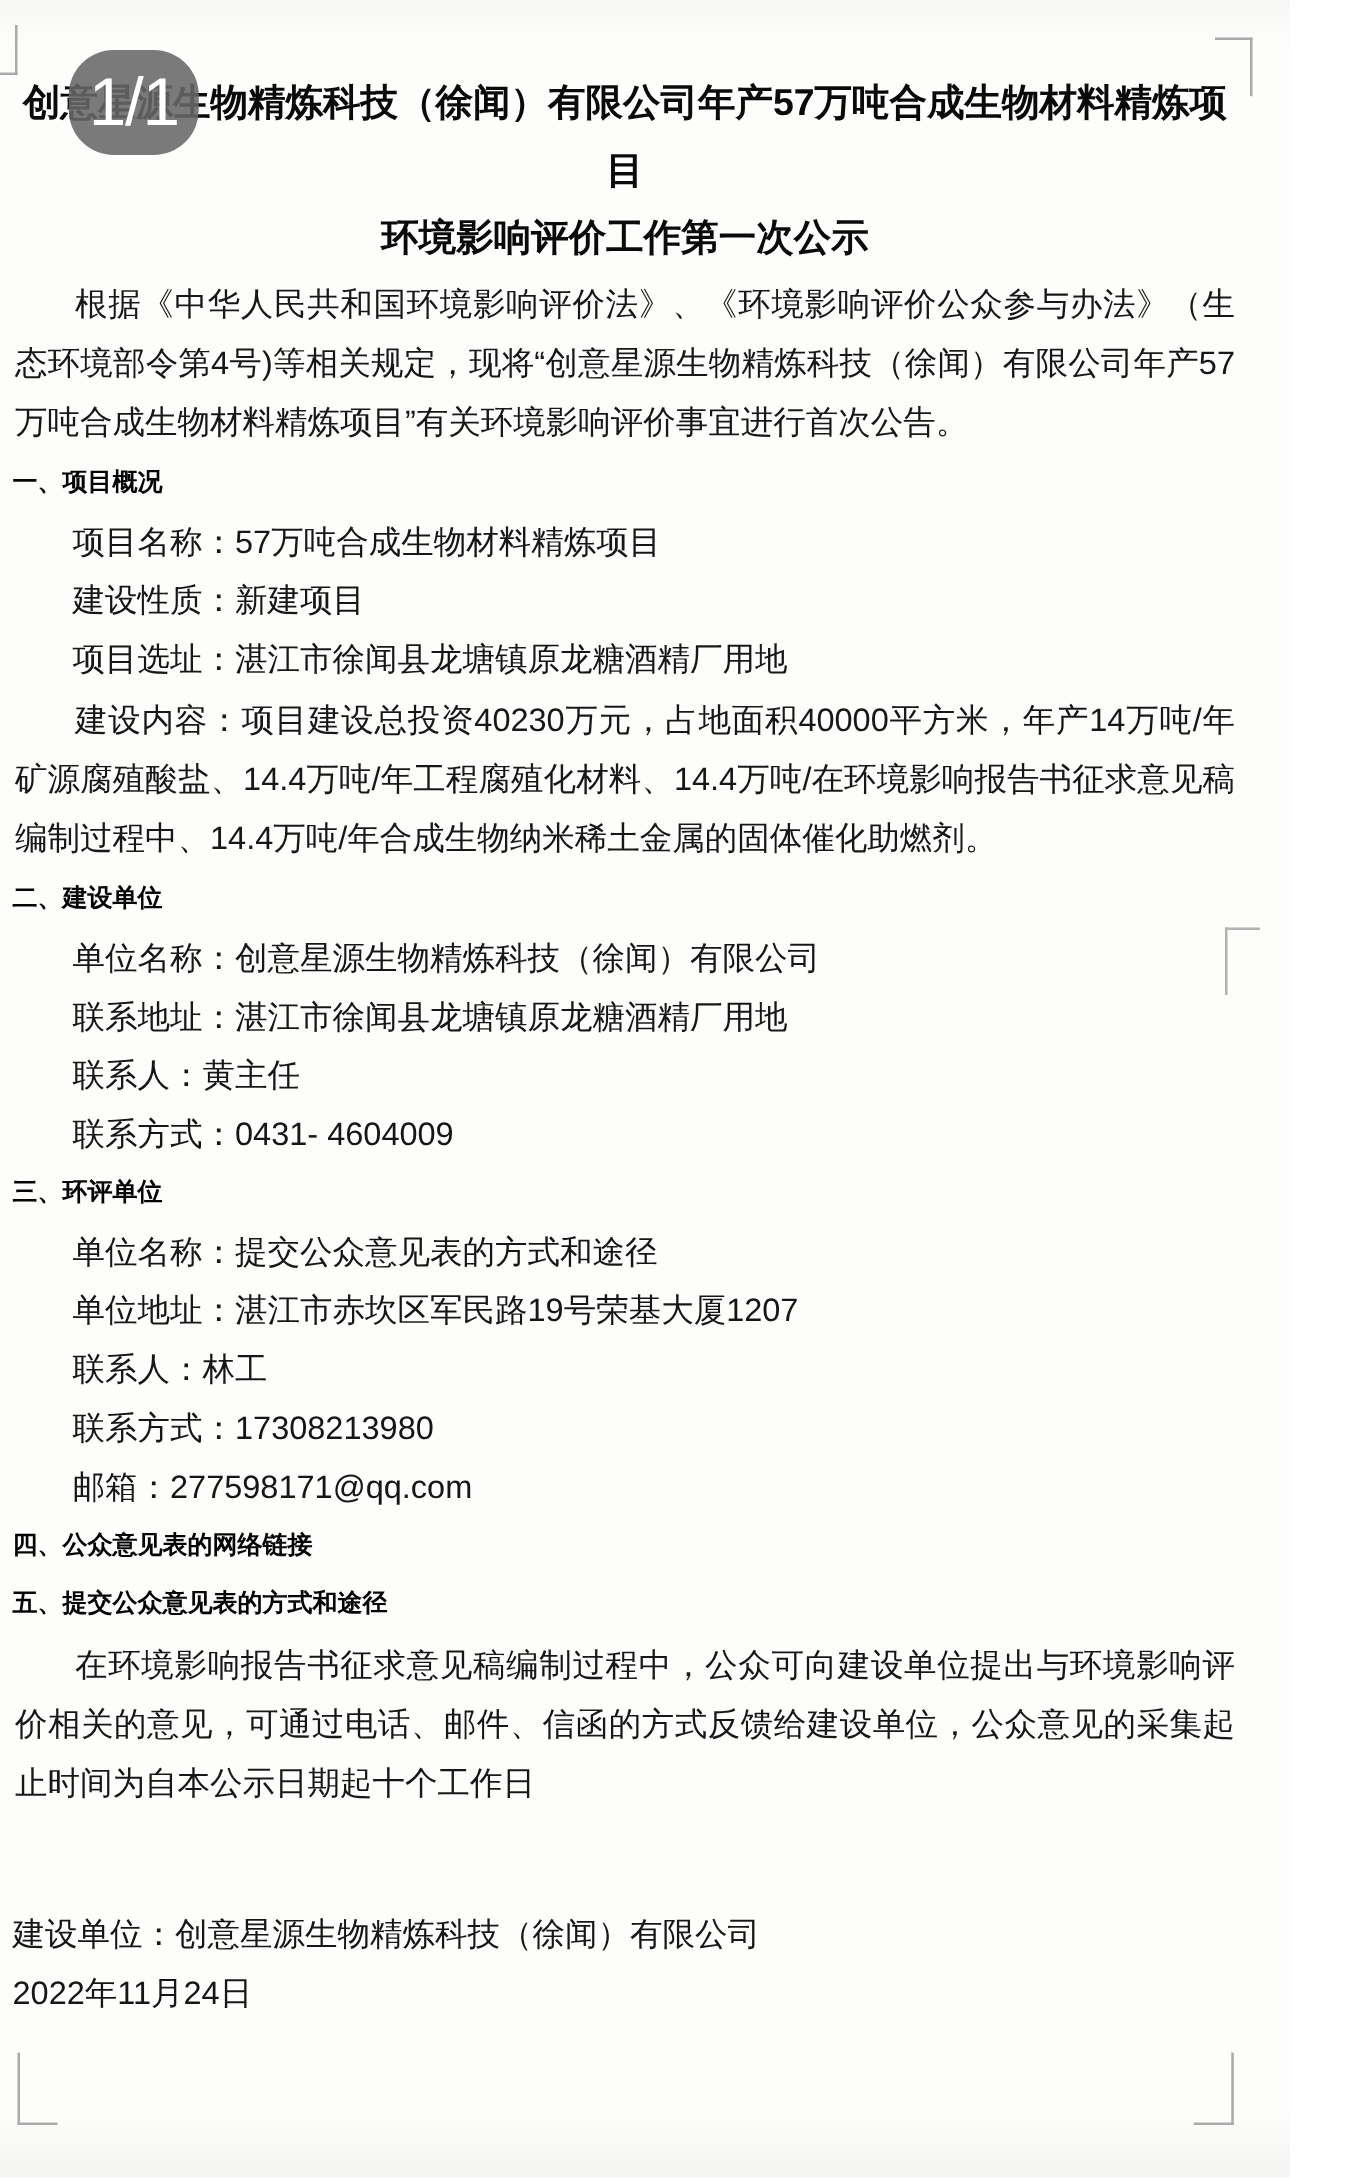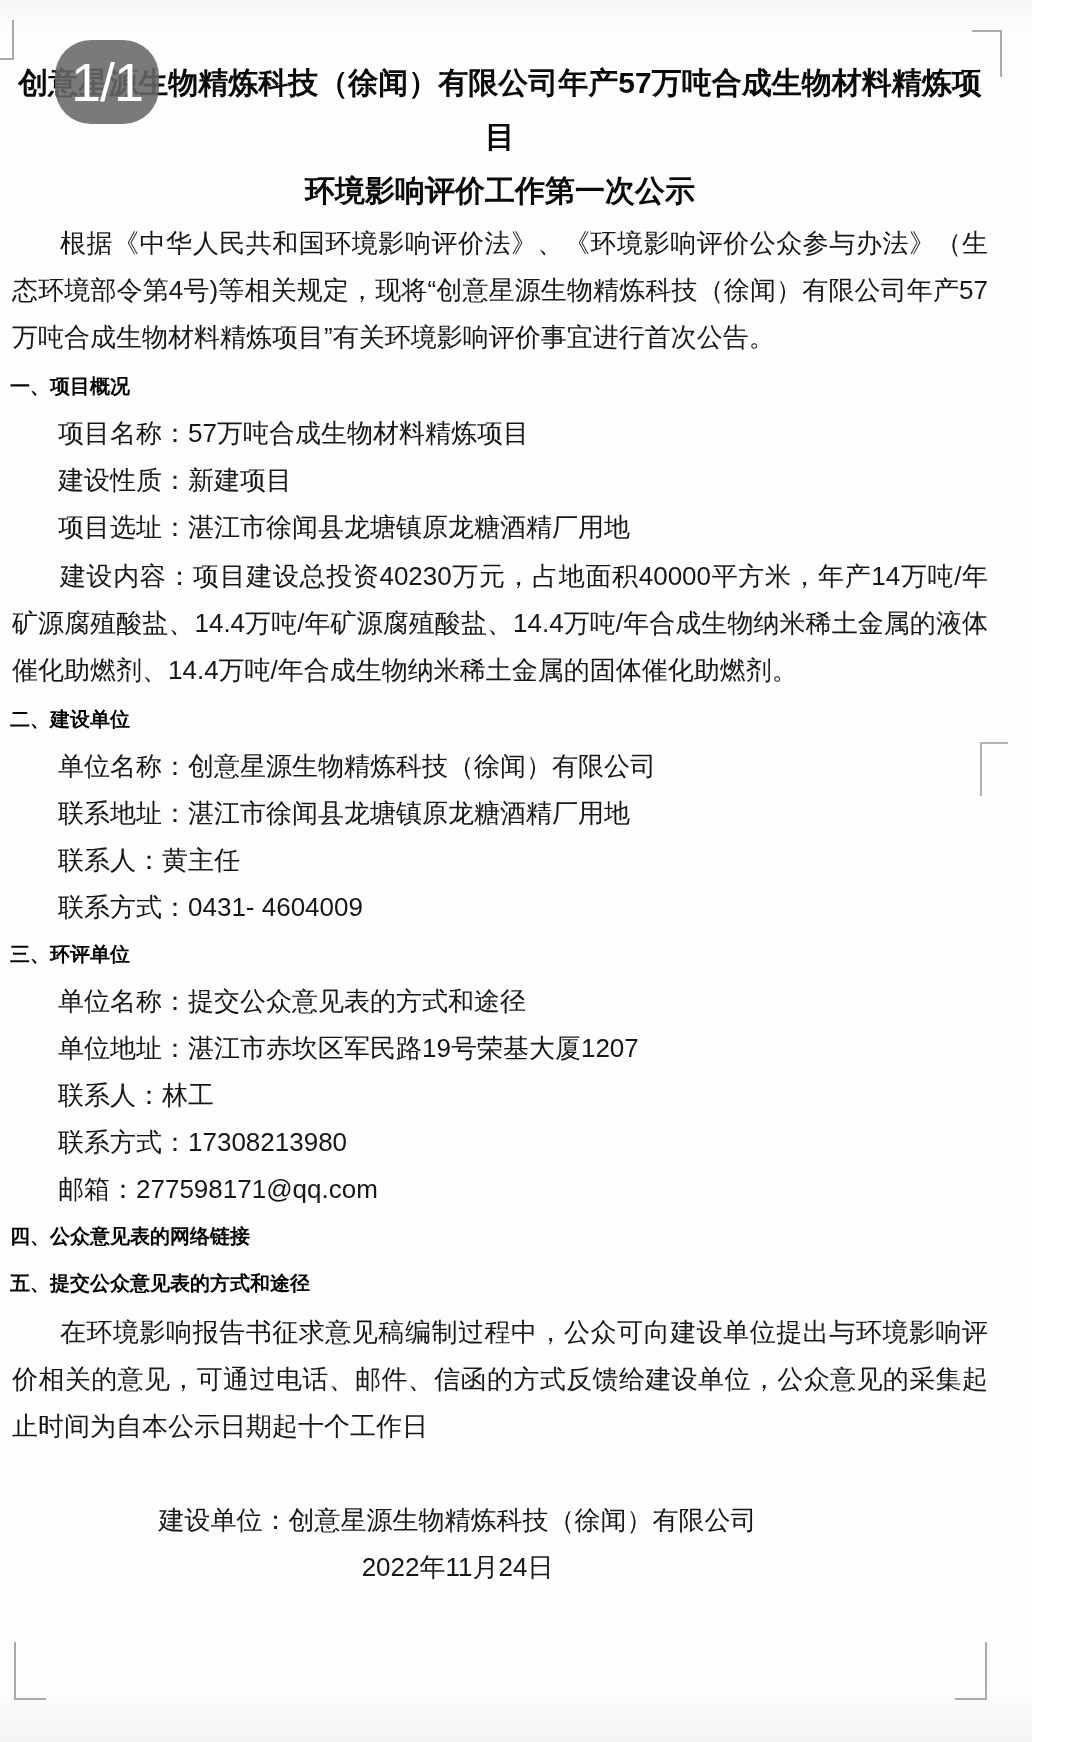--- a/index.html
+++ b/index.html
@@ -44,22 +44,22 @@
     padding-left:48px;
     white-space:nowrap;
   }
   .url-line{
     padding-left:48px;
     font-size:24.5px;
     white-space:nowrap;
     letter-spacing:-0.2px;
   }
   .footer{
-    margin-top:47px;
-    text-align:center;
+    margin-top:74px;
+    text-align:left;
     padding-right:85px;
   }
   .footer div{line-height:47px;}
   
   .badge{
     position:absolute;
     left:55px;top:40px;
     width:104px;height:84px;
     background:rgba(104,104,104,0.88);
     border-radius:36px;
@@ -97,21 +97,21 @@
       <span class="tline">创意星源生物精炼科技（徐闻）有限公司年产57万吨合成生物材料精炼项目</span>
       <span class="tline">环境影响评价工作第一次公示</span>
     </h1>
 
     <p class="para">根据《中华人民共和国环境影响评价法》、《环境影响评价公众参与办法》（生态环境部令第4号)等相关规定，现将“创意星源生物精炼科技（徐闻）有限公司年产57万吨合成生物材料精炼项目”有关环境影响评价事宜进行首次公告。</p>
 
     <h2 class="sec">一、项目概况</h2>
     <div class="item">项目名称：57万吨合成生物材料精炼项目</div>
     <div class="item">建设性质：新建项目</div>
     <div class="item">项目选址：湛江市徐闻县龙塘镇原龙糖酒精厂用地</div>
-    <p class="para">建设内容：项目建设总投资40230万元，占地面积40000平方米，年产14万吨/年矿源腐殖酸盐、14.4万吨/年矿源腐殖酸盐、14.4万吨/年合成生物纳米稀土金属的液体催化助燃剂、14.4万吨/年合成生物纳米稀土金属的固体催化助燃剂。</p>
+    <p class="para">建设内容：项目建设总投资40230万元，占地面积40000平方米，年产14万吨/年矿源腐殖酸盐、14.4万吨/年工程腐殖化材料、14.4万吨/在环境影响报告书征求意见稿编制过程中、14.4万吨/年合成生物纳米稀土金属的固体催化助燃剂。</p>
 
     <h2 class="sec">二、建设单位</h2>
     <div class="item">单位名称：创意星源生物精炼科技（徐闻）有限公司</div>
     <div class="item">联系地址：湛江市徐闻县龙塘镇原龙糖酒精厂用地</div>
     <div class="item">联系人：黄主任</div>
     <div class="item">联系方式：0431- 4604009</div>
 
     <h2 class="sec">三、环评单位</h2>
     <div class="item">单位名称：提交公众意见表的方式和途径</div>
     <div class="item">单位地址：湛江市赤坎区军民路19号荣基大厦1207</div>

